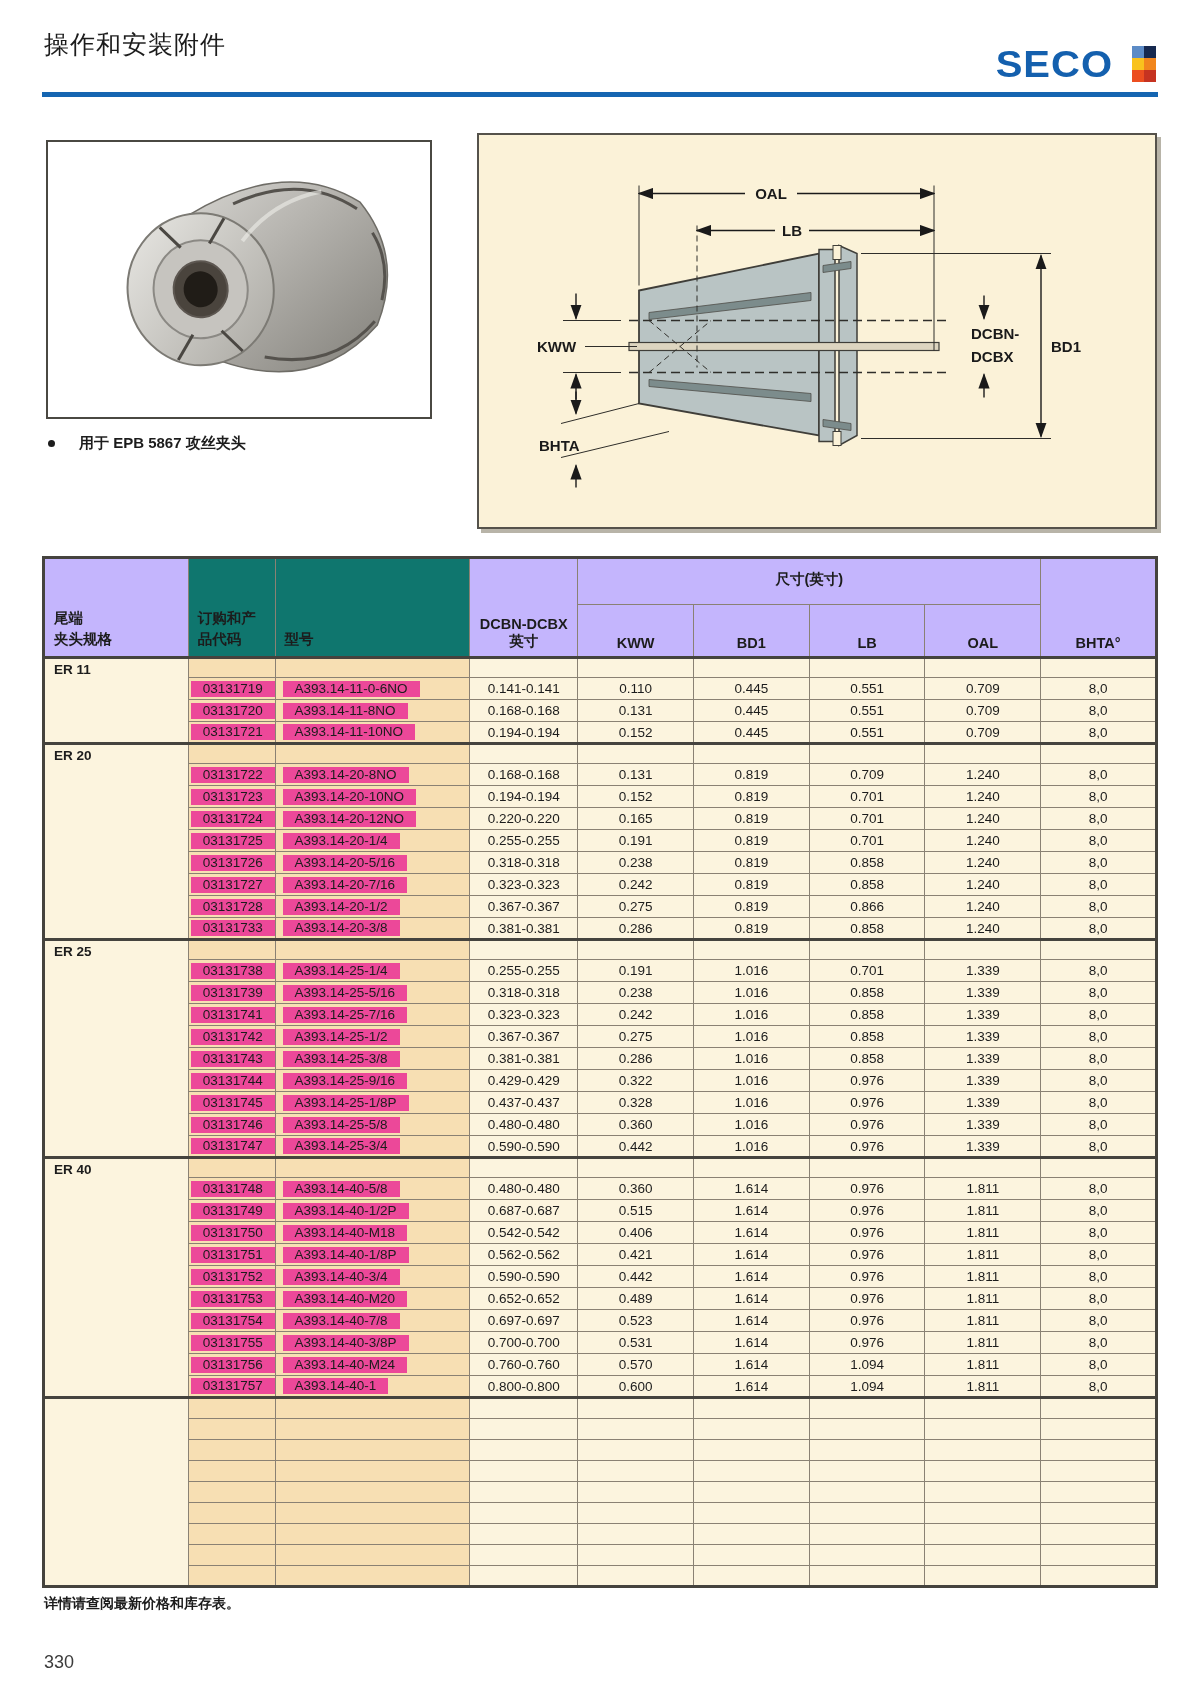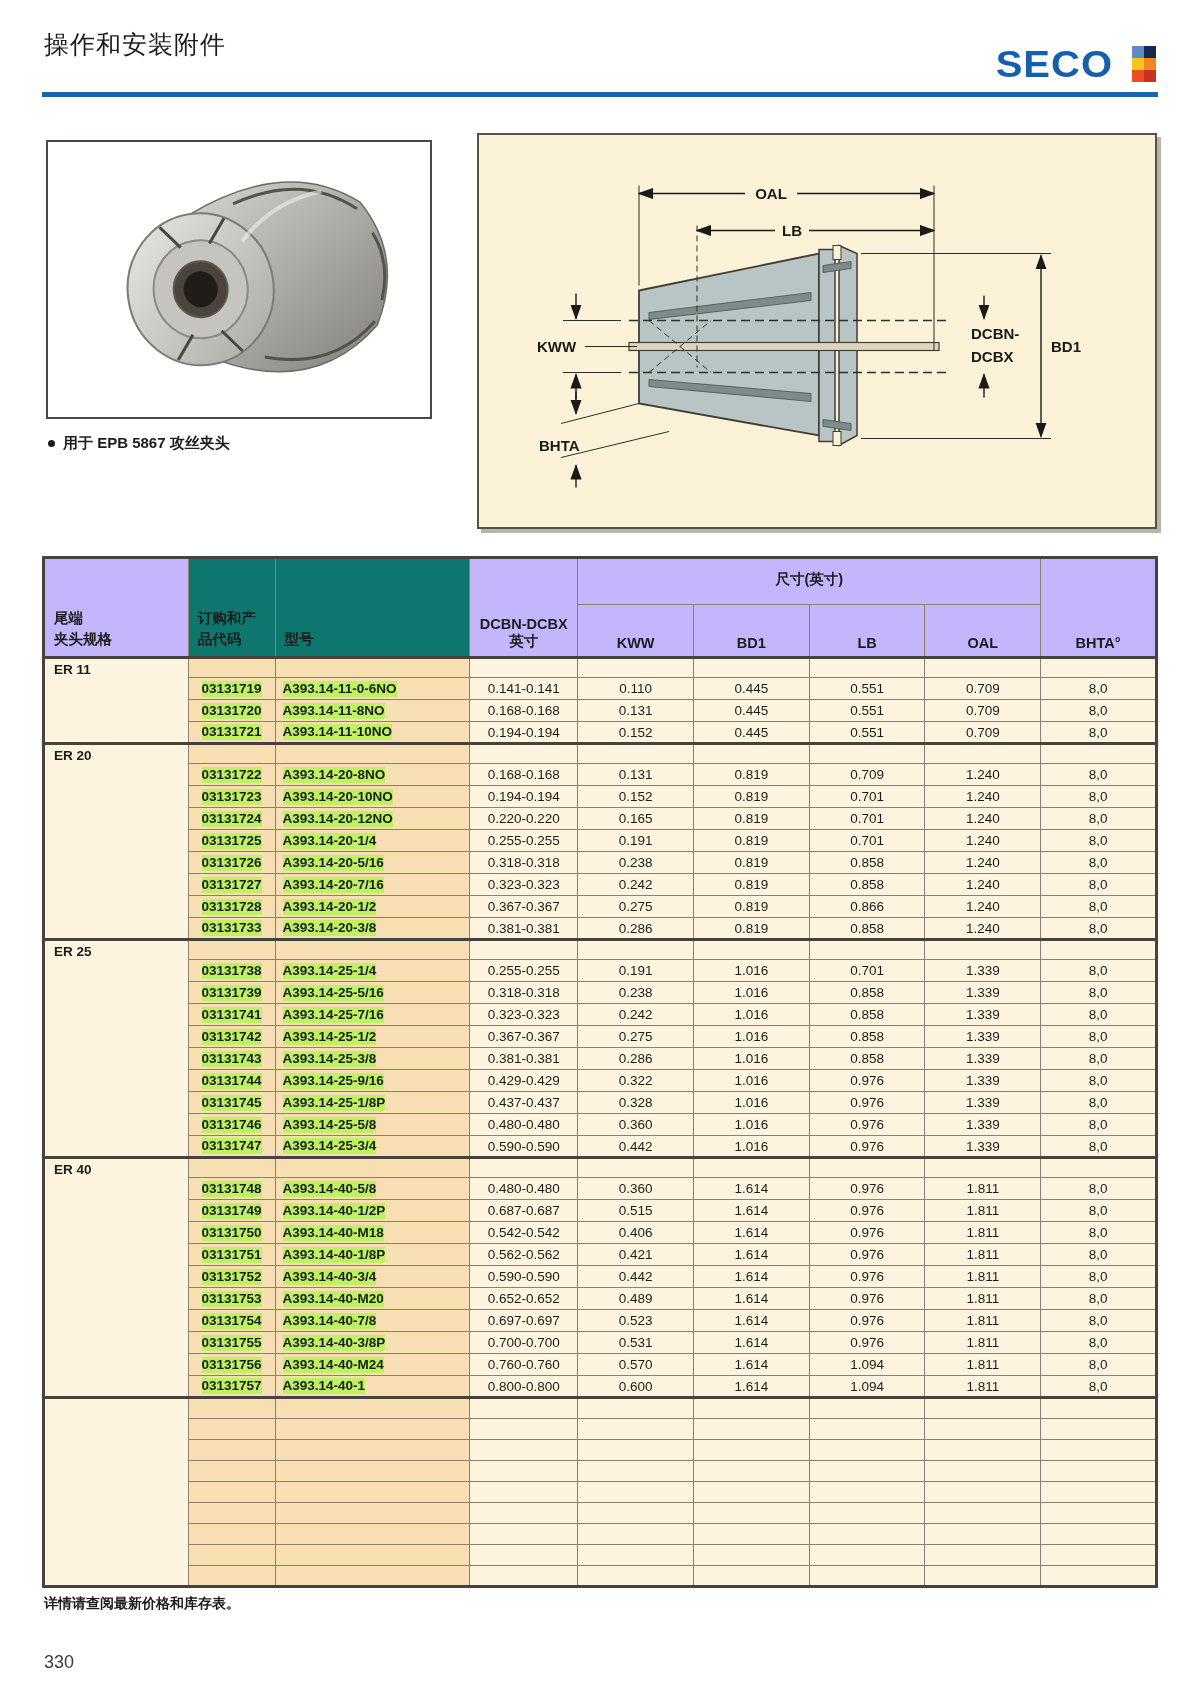--- a/index.html
+++ b/index.html
@@ -9,21 +9,21 @@
   
   .title{position:absolute;left:44px;top:28px;font-size:25px;font-weight:400;letter-spacing:1px;}
   .logo{position:absolute;top:44px;right:44px;display:flex;align-items:center;gap:19px;}
   .logo-text{font-size:40px;font-weight:900;color:#1460AE;letter-spacing:1px;line-height:1;transform:scaleY(0.92);}
   .logo-mark{display:grid;grid-template-columns:12px 12px;grid-auto-rows:12px;}
   .rule{position:absolute;left:42px;top:92px;width:1116px;height:5px;background:#1565B1;}
   .subtitle{position:absolute;left:44px;top:103px;font-size:19px;font-weight:700;margin:0;}
 
   
   .photo-box{position:absolute;left:46px;top:140px;width:386px;height:279px;background:#ffffff;border:2px solid #4a4842;box-sizing:border-box;}
-  .bullet{position:absolute;left:48px;top:434px;font-size:15px;font-weight:700;display:flex;align-items:center;gap:8px;}
+  .bullet{position:absolute;left:48px;top:434px;font-size:15px;font-weight:700;display:flex;align-items:center;gap:24px;}
   .dot{width:7px;height:7px;border-radius:50%;background:#1c1c1c;display:inline-block;}
 
   
   .draw-box{position:absolute;left:477px;top:133px;width:680px;height:396px;background:#FBF2D8;border:2px solid #55524b;box-sizing:border-box;box-shadow:4px 4px 0 #b8b4a8;}
   .draw-box svg{width:100%;height:100%;}
   .dim-label{font-family:"Liberation Sans",sans-serif;font-size:15px;font-weight:700;fill:#1a1a1a;}
 
   
   .spec{position:absolute;left:42px;top:556px;width:1116px;border-collapse:collapse;table-layout:fixed;border:3px solid #45433e;}
   .spec th,.spec td{border:1px solid #8a8173;box-sizing:border-box;}
@@ -35,21 +35,21 @@
   .spec th.dims{vertical-align:middle;text-align:center;}
   .spec thead tr.r2 th{border-bottom:3px solid #45433e;}
   .spec td{background:#FCF4DE;font-size:13.5px;text-align:center;color:#1c1c1c;padding:0 2px;}
   .spec td.c-code,.spec td.c-model{background:#F7DFB3;}
   .spec td.c-model{text-align:left;padding-left:7px;margin-top:16px;}
   .spec tr.data-row{height:22px;}
   .spec tr.spacer-row{height:20px;}
   .spec tr.empty-row{height:21px;}
   .spec tr.section-start td{border-top:3px solid #45433e;}
   .group-cell{vertical-align:top !important;text-align:left !important;font-weight:700;font-size:15px;padding:3px 0 0 9px !important;background:#FCF4DE !important;}
-  .hl{background:#bef264;display:inline-block;padding:0 0;font-weight:700;font-size:13.5px;line-height:16px;white-space:nowrap;}
+  .hl{background:#ec4899;display:inline-block;padding:0 12px;font-weight:400;font-size:13.5px;line-height:16px;white-space:nowrap;}
 
   .footer-note{position:absolute;left:44px;top:1595px;font-size:14px;font-weight:700;}
   .page-number{position:absolute;left:44px;top:1652px;font-size:18px;color:#3c3c3c;}
 </style>
 </head>
 <body>
 
 <div class="page">
 
   <div class="title">操作和安装附件</div>

